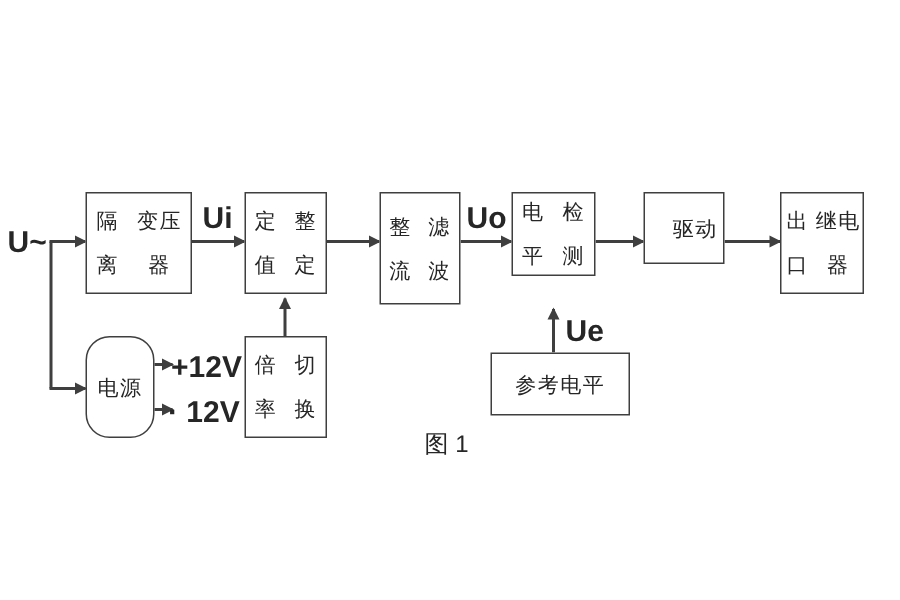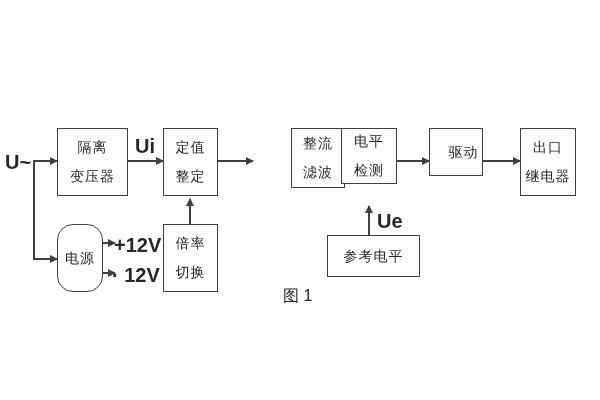--- a/index.html
+++ b/index.html
@@ -2,40 +2,40 @@
 <html><head>
 <meta charset="utf-8">
 <style>
   html,body{margin:0;padding:0;background:#fff;}
   .canvas{
     position:relative;width:600px;height:400px;background:#ffffff;overflow:hidden;
     font-family:"Liberation Sans","DejaVu Sans",sans-serif;
   }
   .box{
     position:absolute;box-sizing:border-box;border:1.5px solid #3f3f3f;background:#fff;
-    display:flex;flex-direction:column;align-items:center;justify-content:center;
+    display:flex;flex-direction:row;align-items:center;justify-content:center;
     color:#262626;font-size:14px;line-height:29px;letter-spacing:1px;text-align:center;
   }
   .hline{position:absolute;height:1.5px;background:#3f3f3f;}
   .vline{position:absolute;width:1.5px;background:#3f3f3f;}
   .ar::after{
     content:"";position:absolute;right:-1px;top:50%;transform:translateY(-50%);
     width:0;height:0;border-left:8px solid #3f3f3f;border-top:4px solid transparent;border-bottom:4px solid transparent;
   }
   .au::before{
     content:"";position:absolute;top:-1px;left:50%;transform:translateX(-50%);
     width:0;height:0;border-bottom:8px solid #3f3f3f;border-left:4px solid transparent;border-right:4px solid transparent;
   }
   .sig{position:absolute;font-size:20px;font-weight:700;color:#262626;white-space:nowrap;}
   .cap{position:absolute;font-size:16px;color:#262626;white-space:nowrap;}
 
   
   #b-iso  {left:57px; top:128px;width:71px;height:68px;}
   #b-set  {left:163px;top:128px;width:55px;height:68px;}
-  #b-rect {left:253px;top:128px;width:54px;height:60px;margin-left:38px;}
+  #b-rect {left:253px;top:128px;width:54px;height:75px;}
   #b-lvl  {left:341px;top:128px;width:56px;height:56px;}
   #b-drv  {left:429px;top:128px;width:54px;height:48px;padding-left:15px;}
   #b-out  {left:520px;top:128px;width:56px;height:68px;}
   
   #b-pwr  {left:57px; top:224px;width:46px;height:68px;border-radius:16px;}
   #b-ratio{left:163px;top:224px;width:55px;height:68px;}
   #b-ref  {left:327px;top:235px;width:93px;height:42px;}
 
   
   #a-in-iso {left:33px; top:160px;width:24px;}

